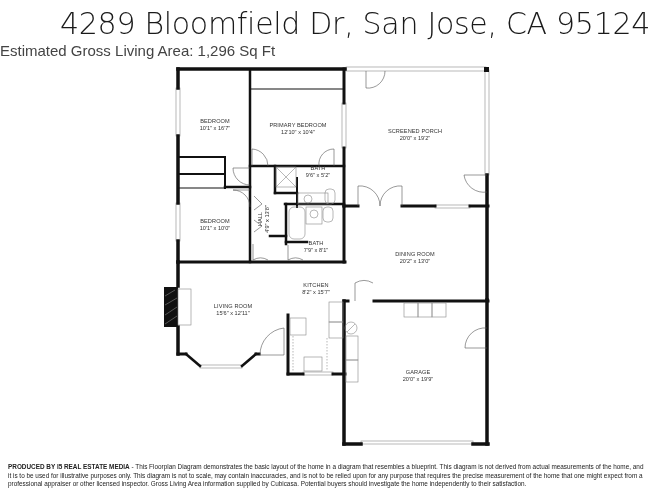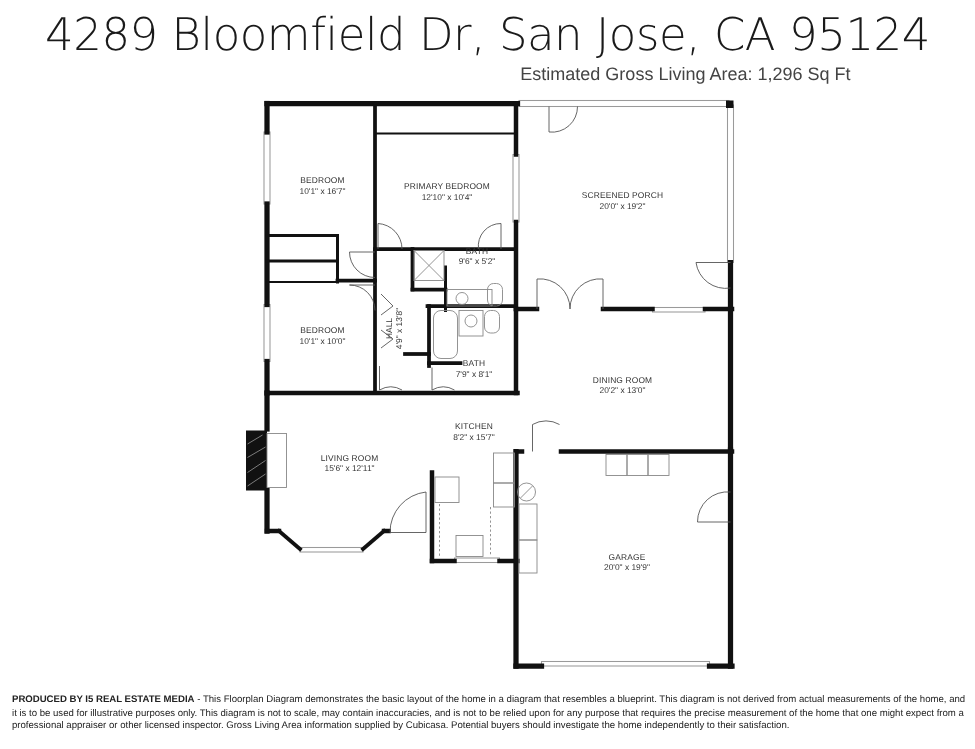--- a/index.html
+++ b/index.html
@@ -1,18 +1,18 @@
 <!DOCTYPE html>
 <html><head>
   <meta charset="utf-8">
   <style>
     html, body { margin: 0; padding: 0; background: #ffffff; }
     body { width: 650px; height: 499px; position: relative; overflow: hidden; font-family: "DejaVu Sans", sans-serif; color: #222; }
-    .title { position: absolute; left: 0; top: 6px; width: 650px; text-align: center; font-size: 30px; font-weight: 300; color: #1a1a1a; letter-spacing: -0.3px; font-family: "DejaVu Sans", sans-serif; }
-    .subtitle { position: absolute; left: 0; top: 42px; width: 567px; text-align: right; font-size: 12px; color: #444; font-family: "Liberation Sans", sans-serif; }
+    .title { position: absolute; left: 0; top: 6px; width: 650px; text-align: right; font-size: 30px; font-weight: 300; color: #1a1a1a; letter-spacing: -0.3px; font-family: "DejaVu Sans", sans-serif; }
+    .subtitle { position: absolute; left: 0; top: 42px; width: 567px; text-align: left; font-size: 15px; color: #444; font-family: "Liberation Sans", sans-serif; }
     svg.plan { position: absolute; left: 0; top: 0; }
     .room-label { position: absolute; text-align: center; font-family: "Liberation Sans", sans-serif; font-size: 5.6px; color: #333; line-height: 7px; white-space: nowrap; transform: translateX(-50%); }
     .room-label .name { display: block; letter-spacing: 0.1px; }
     .room-label .dim { display: block; }
     .hall-label { position: absolute; font-family: "Liberation Sans", sans-serif; font-size: 5.6px; color: #333; line-height: 7px; white-space: nowrap; transform: translate(-50%, -50%) rotate(-90deg); text-align: center; }
     .hall-label span { display: block; }
     .footer { position: absolute; left: 8px; top: 463px; width: 636px; font-family: "Liberation Sans", sans-serif; font-size: 6.4px; line-height: 8.6px; color: #222; }
     .footer b { font-weight: bold; }
   </style>
 </head>

